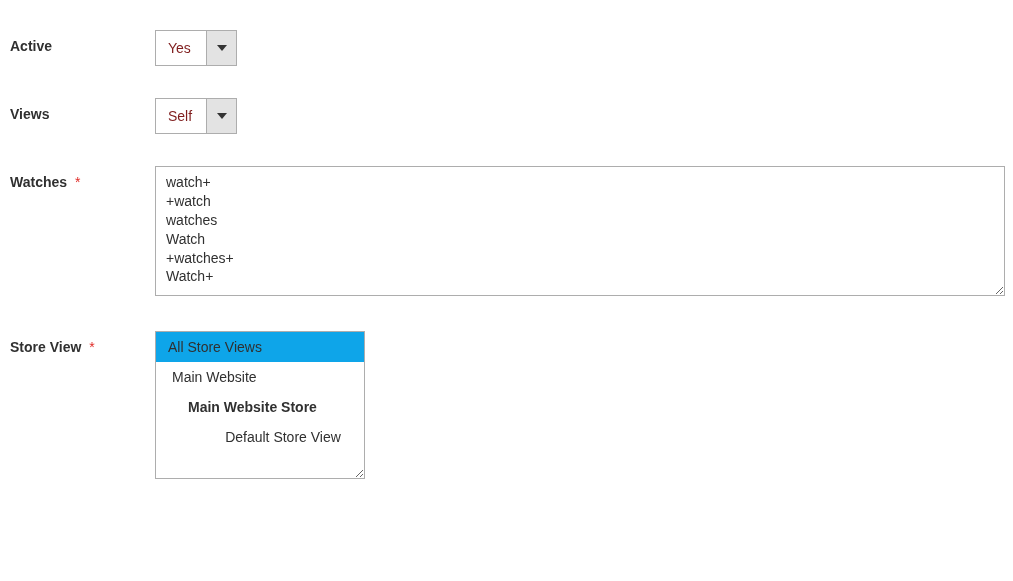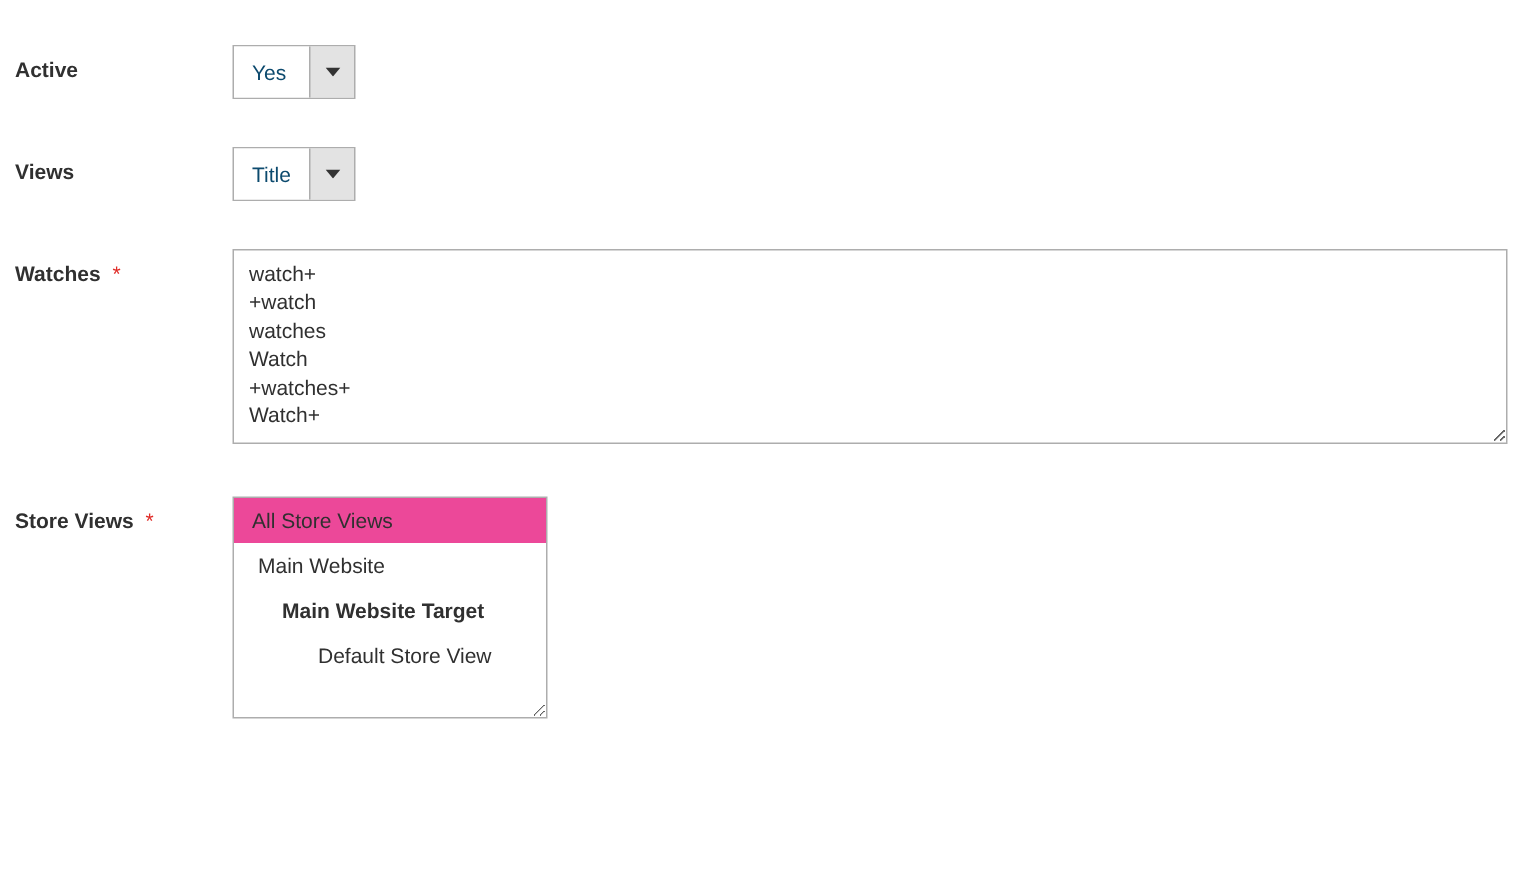--- a/index.html
+++ b/index.html
@@ -3,31 +3,31 @@
   <meta charset="utf-8">
   <style>
     * { box-sizing: border-box; margin: 0; padding: 0; }
     body { font-family: -apple-system, BlinkMacSystemFont, "Segoe UI", Arial, sans-serif; background: #fff; padding: 30px 10px; font-size: 14px; color: #333; }
     .form { width: 1000px; }
     .form-row { display: flex; margin-bottom: 32px; }
     .form-label { width: 145px; padding-right: 12px; padding-top: 8px; font-weight: 600; color: #303030; }
     .required-mark { color: #e02b27; margin-left: 4px; font-weight: normal; }
     .form-control { flex: 1; }
     .select-wrap { display: inline-flex; border: 1px solid #adadad; height: 36px; }
-    .select-value { padding: 0 12px; background: #fff; display: flex; align-items: center; min-width: 50px; color: #0c4a6e; }
+    .select-value { padding: 0 12px; background: #fff; display: flex; align-items: center; min-width: 50px; color: #7f1d1d; }
     .select-btn { width: 30px; background: #e3e3e3; border-left: 1px solid #adadad; display: flex; align-items: center; justify-content: center; cursor: pointer; }
     .select-btn svg { width: 10px; height: 6px; fill: #333; }
     .text-input { width: 850px; height: 36px; border: 1px solid #adadad; padding: 0 10px; font-size: 14px; color: #303030; font-family: inherit; }
     .textarea { width: 850px; height: 130px; border: 1px solid #adadad; padding: 6px 10px; font-size: 14px; color: #303030; font-family: inherit; resize: both; line-height: 1.35; }
     .multiselect { width: 210px; border: 1px solid #adadad; font-size: 14px; padding: 0; background: #fff; resize: both; overflow: auto; height: 148px; }
     .multiselect .option { padding: 7px 10px 7px 12px; cursor: pointer; color: #303030; }
-    .multiselect .option.selected { background: #ec4899; }
+    .multiselect .option.selected { background: #0ea5e9; }
     .multiselect .option.level-1 { padding-left: 16px; font-weight: 400; }
     .multiselect .option.level-2 { padding-left: 32px; font-weight: 700; }
-    .multiselect .option.level-3 { padding-left: 56px; }
+    .multiselect .option.level-3 { padding-left: 56px; text-align: center; }
   </style>
 </head>
 <body>
 
 <div class="form">
 
   <div class="form-row">
     <div class="form-label">
       <span>Active</span>
     </div>
@@ -43,21 +43,21 @@
     </div>
   </div>
 
 
   <div class="form-row">
     <div class="form-label">
       <span>Views</span>
     </div>
     <div class="form-control">
       <div class="select-wrap">
-        <div class="select-value">Title</div>
+        <div class="select-value">Self</div>
         <div class="select-btn">
           <svg viewBox="0 0 10 6">
               <path d="M0 0 L5 6 L10 0 Z"></path>
             </svg>
         </div>
       </div>
     </div>
   </div>
 
   <div class="form-row">
@@ -70,26 +70,26 @@
 +watch
 watches
 Watch
 +watches+
 Watch+</textarea>
     </div>
   </div>
 
   <div class="form-row" style="margin-bottom:0">
     <div class="form-label">
-      <span>Store Views</span>
+      <span>Store View</span>
       <span class="required-mark">*</span>
     </div>
     <div class="form-control">
       <div class="multiselect" id="store-views-ms">
           <div class="option level-0 selected">All Store Views</div>
           <div class="option level-1">Main Website</div>
-          <div class="option level-2">Main Website Target</div>
+          <div class="option level-2">Main Website Store</div>
           <div class="option level-3">Default Store View</div>
         </div>
     </div>
   </div>
 
 </div>
 
 </body></html>

